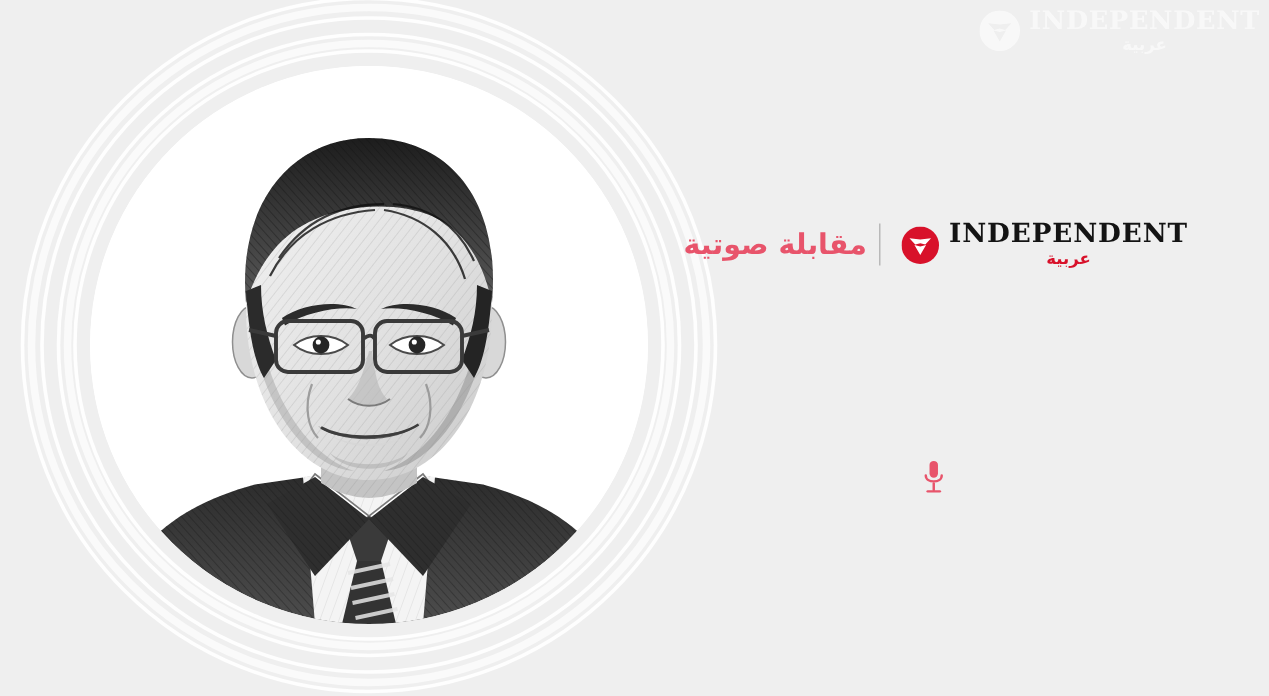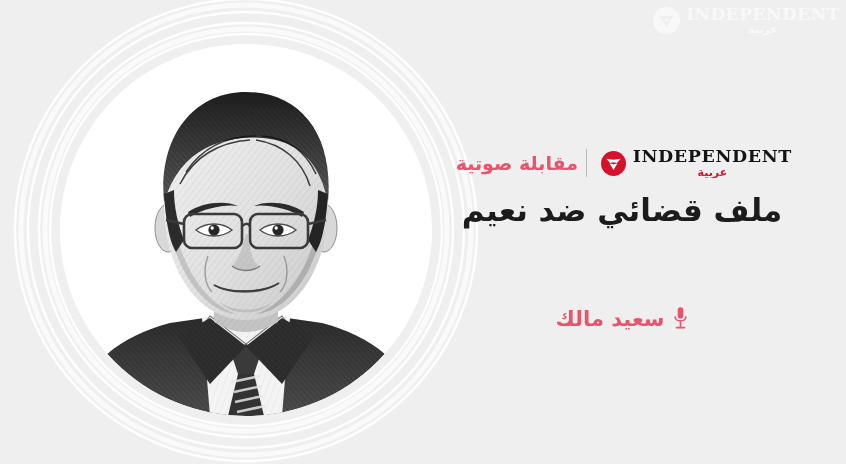--- a/index.html
+++ b/index.html
@@ -349,31 +349,29 @@
           <path d="M13.8 19.8 L20 21.2 L26.2 19.8 L20 30.5 Z" fill="#ffffff"></path>
         </svg>
         <div class="brand-text">
           <div class="brand-word">INDEPENDENT</div>
           <div class="brand-sub">عربية</div>
         </div>
       </div>
     </div>
 
     <div class="headline">
-      <span class="headline-line">ملف قضائي ضد نعيم</span>
     </div>
 
     <div class="byline">
       <svg class="mic-icon" viewBox="0 0 24 40" xmlns="http://www.w3.org/2000/svg">
         <rect x="7.5" y="2" width="9" height="18" rx="4.5" fill="#e8546b"></rect>
         <path d="M3.5 17.5 C3.5 26 20.5 26 20.5 17.5" fill="none" stroke="#e8546b" stroke-width="2.6" stroke-linecap="round"></path>
         <line x1="12" y1="26" x2="12" y2="33" stroke="#e8546b" stroke-width="2.6" stroke-linecap="round"></line>
         <line x1="5.5" y1="34.5" x2="18.5" y2="34.5" stroke="#e8546b" stroke-width="2.6" stroke-linecap="round"></line>
       </svg>
-      <div class="byline-name">سعيد مالك</div>
     </div>
 
   </div>
 
   <div class="watermark">
     <svg class="wm-badge" viewBox="0 0 40 40" xmlns="http://www.w3.org/2000/svg">
       <circle cx="20" cy="20" r="20" fill="#ffffff"></circle>
       <path d="M8.5 12.5 L20 13.8 L31.5 12.5 L25.4 19.2 L20 17.8 L14.6 19.2 Z" fill="#efefef"></path>
       <path d="M13.8 19.8 L20 21.2 L26.2 19.8 L20 30.5 Z" fill="#efefef"></path>
     </svg>

